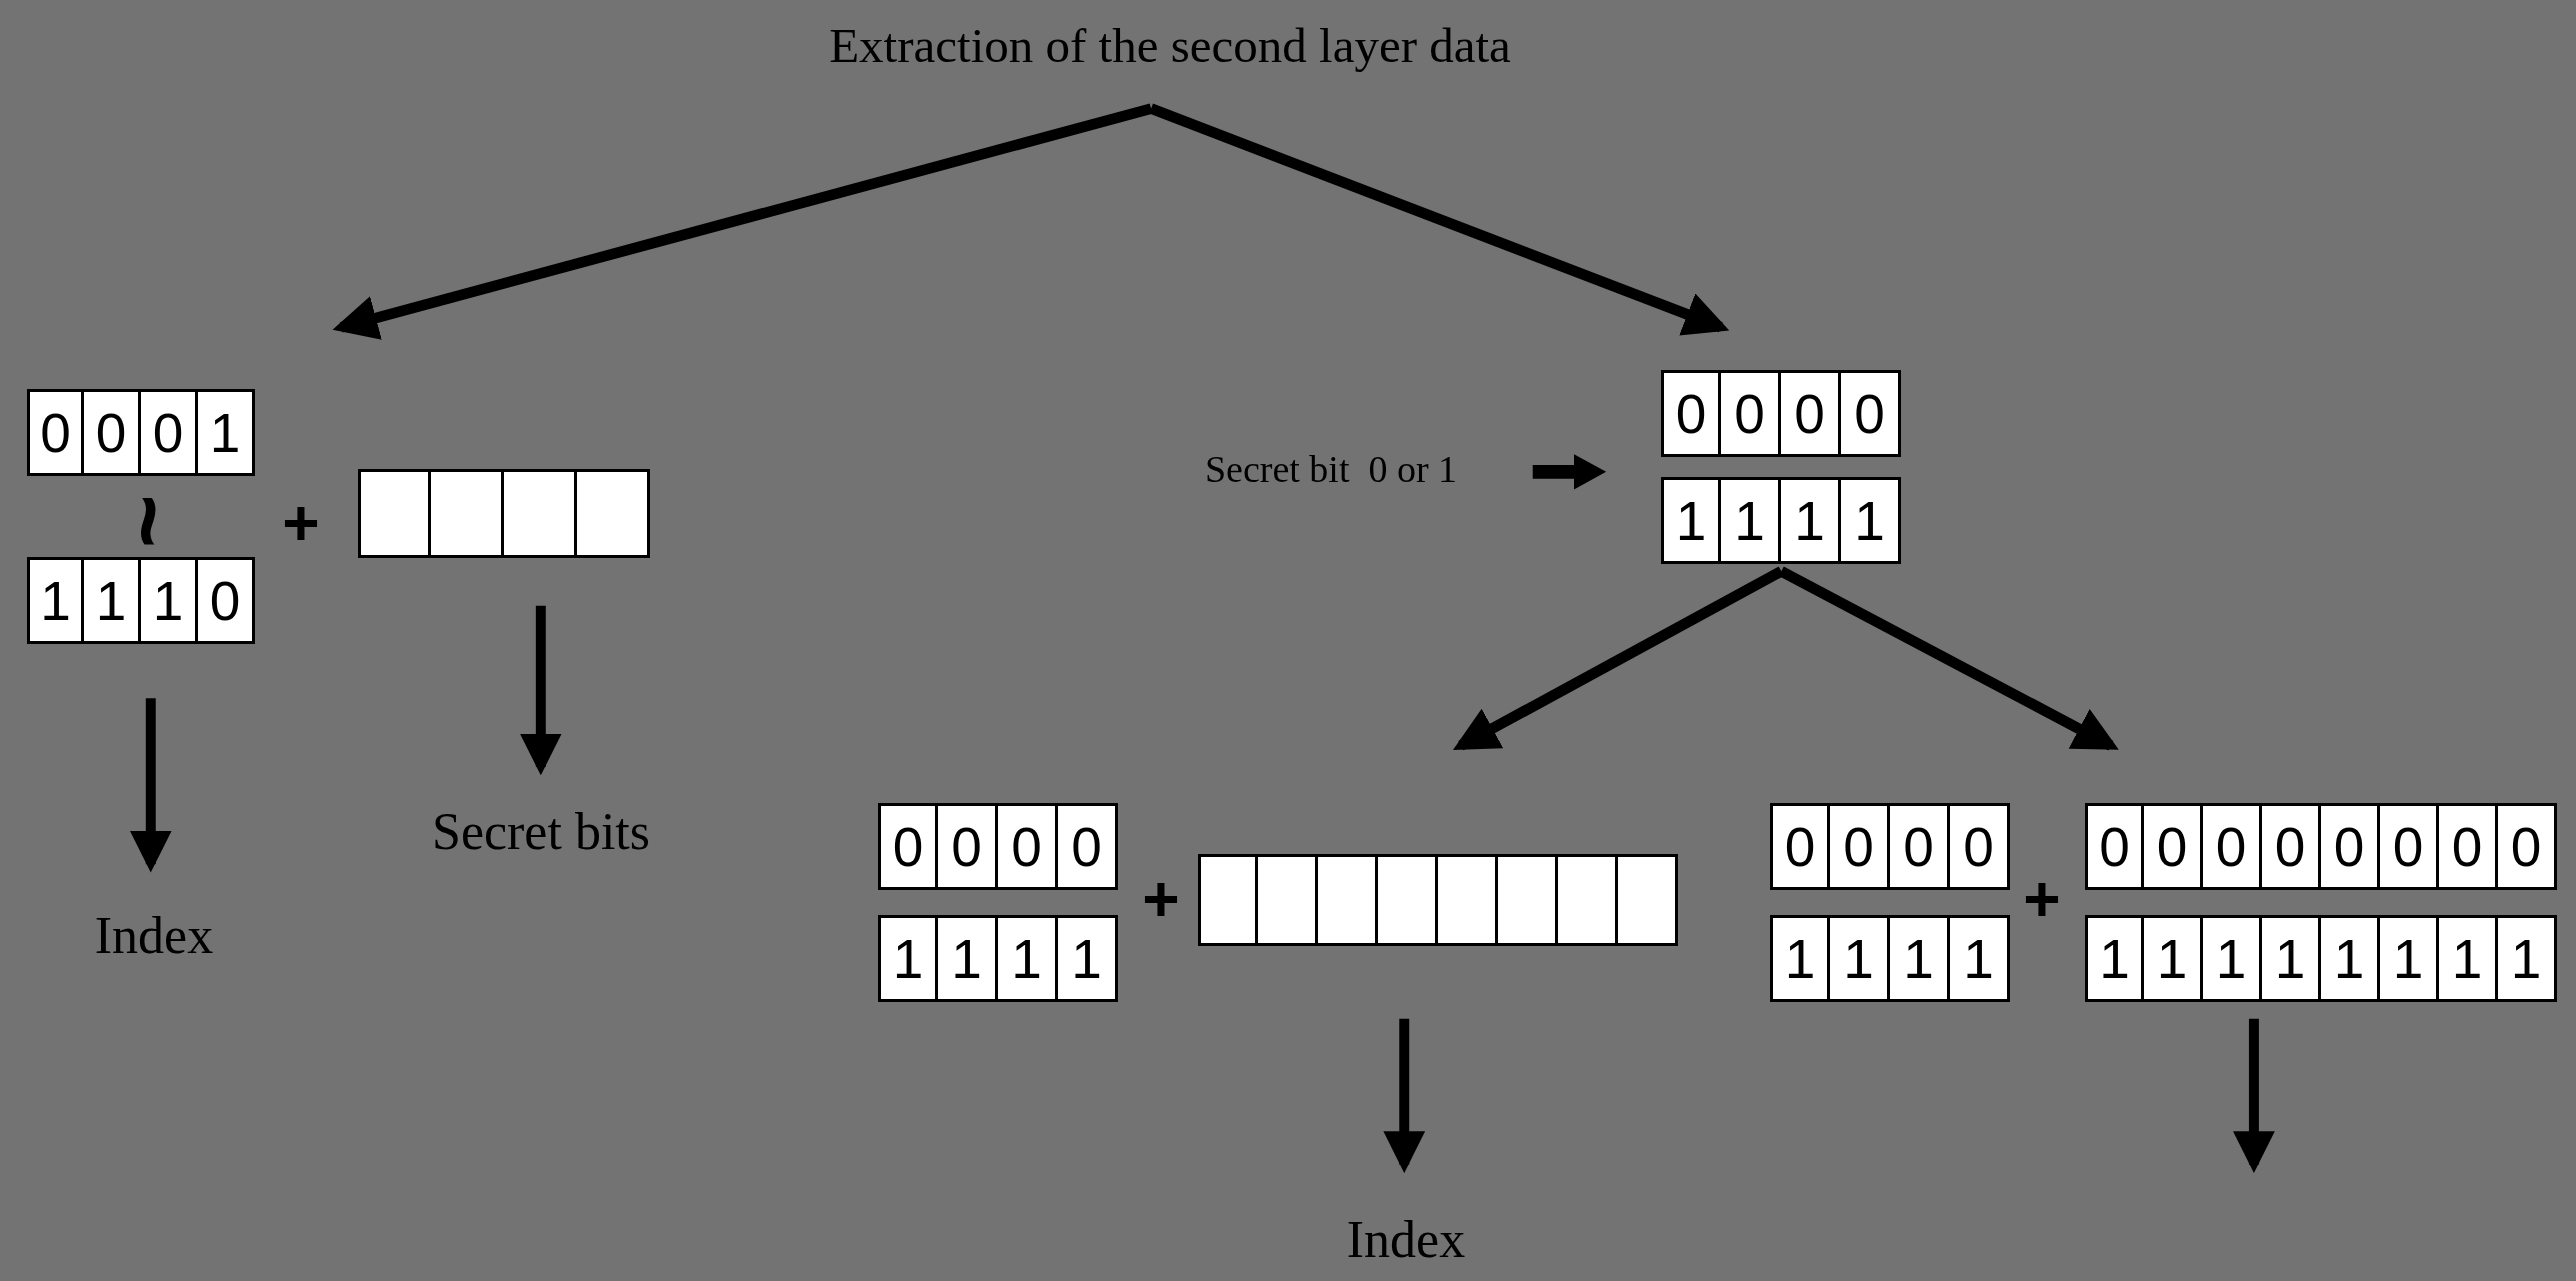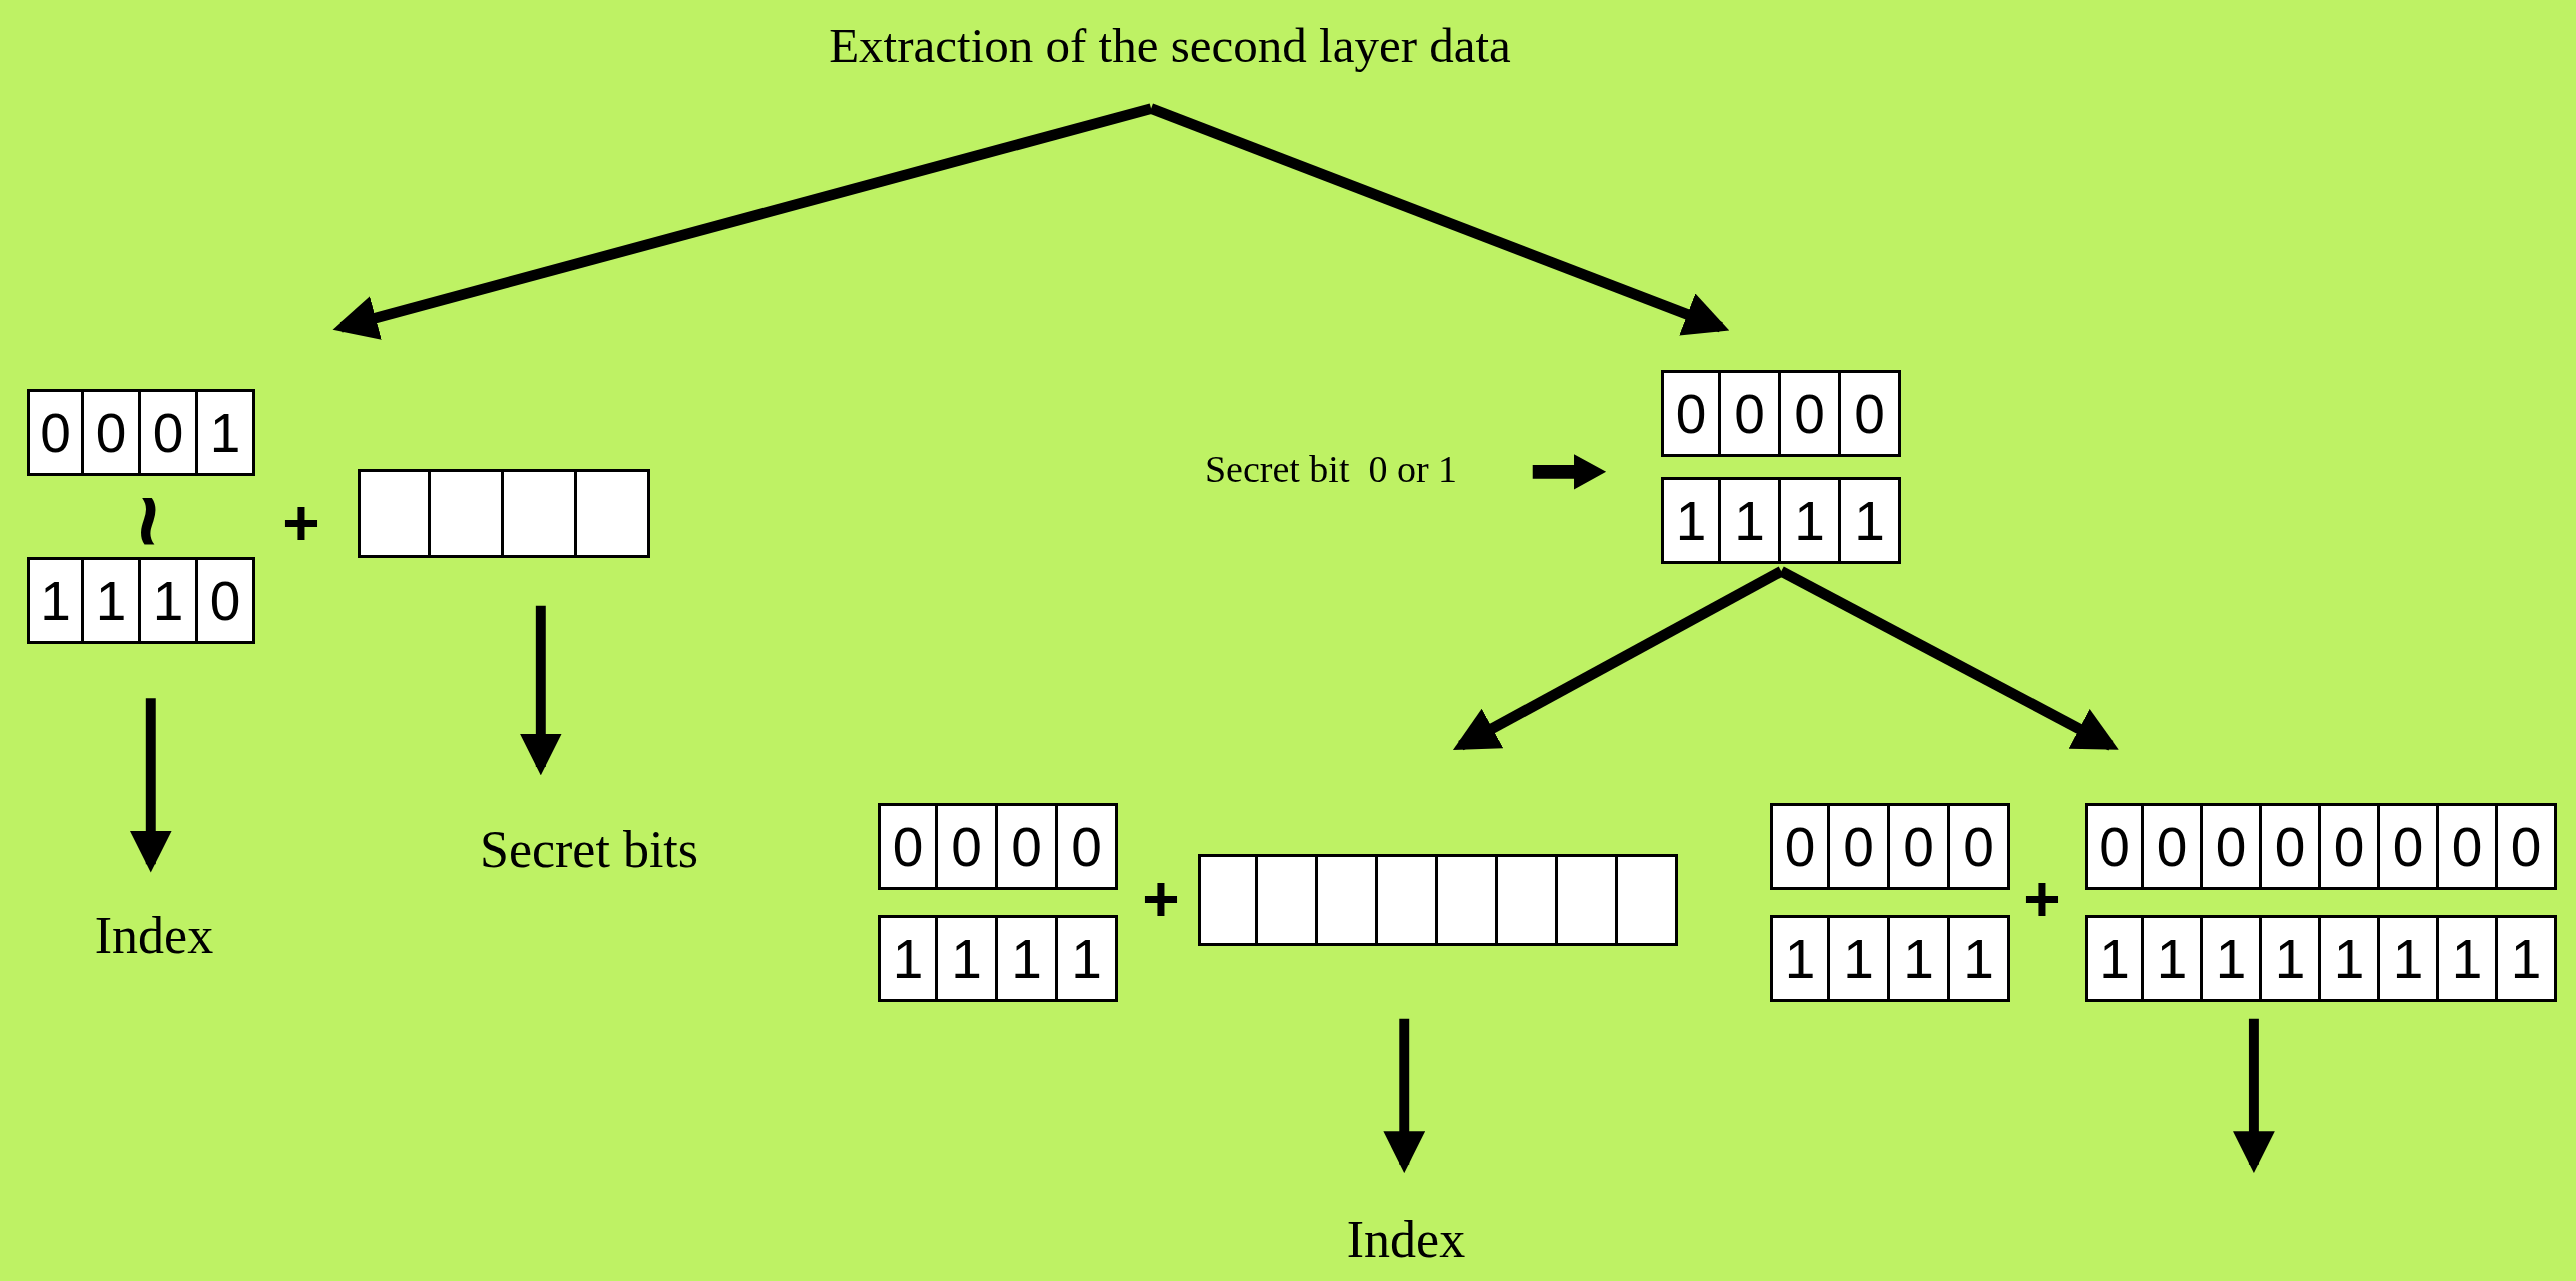--- a/index.html
+++ b/index.html
@@ -1,20 +1,20 @@
 <!DOCTYPE html>
 <html style="font-size:12.2px"><head>
 <meta charset="utf-8">
 <style>
   html, body { margin: 0; padding: 0; background: #ffffff; }
   .canvas {
     position: relative;
     width: 2576px;
     height: 1281px;
-    background: #bef264;
+    background: #737373;
     font-family: "Liberation Serif", serif;
     color: #000000;
     overflow: hidden;
   }
   .arrow-layer {
     position: absolute;
     left: 0; top: 0;
     width: 2576px; height: 1281px;
   }
   .label {
@@ -115,21 +115,21 @@
       <div class="cell">0</div>
     </div>
   <div class="plus" style="left:301px; top:523px;">+</div>
   <div class="bitrow cw96" style="left:358px; top:469px;">
       <div class="cell"></div>
       <div class="cell"></div>
       <div class="cell"></div>
       <div class="cell"></div>
     </div>
   <div class="label" style="left:154px; top:909px;">Index</div>
-  <div class="label" style="left:541px; top:823px;margin-left:48px;">Secret bits</div>
+  <div class="label" style="left:541px; top:805px;">Secret bits</div>
 
   <div class="label" style="left:1331px; top:450px; font-size:38px;">Secret bit  0 or 1</div>
   <div class="bitrow cw79" style="left:1661px; top:370px;">
       <div class="cell">0</div>
       <div class="cell">0</div>
       <div class="cell">0</div>
       <div class="cell">0</div>
     </div>
   <div class="bitrow cw79" style="left:1661px; top:477px;">
       <div class="cell">1</div>

